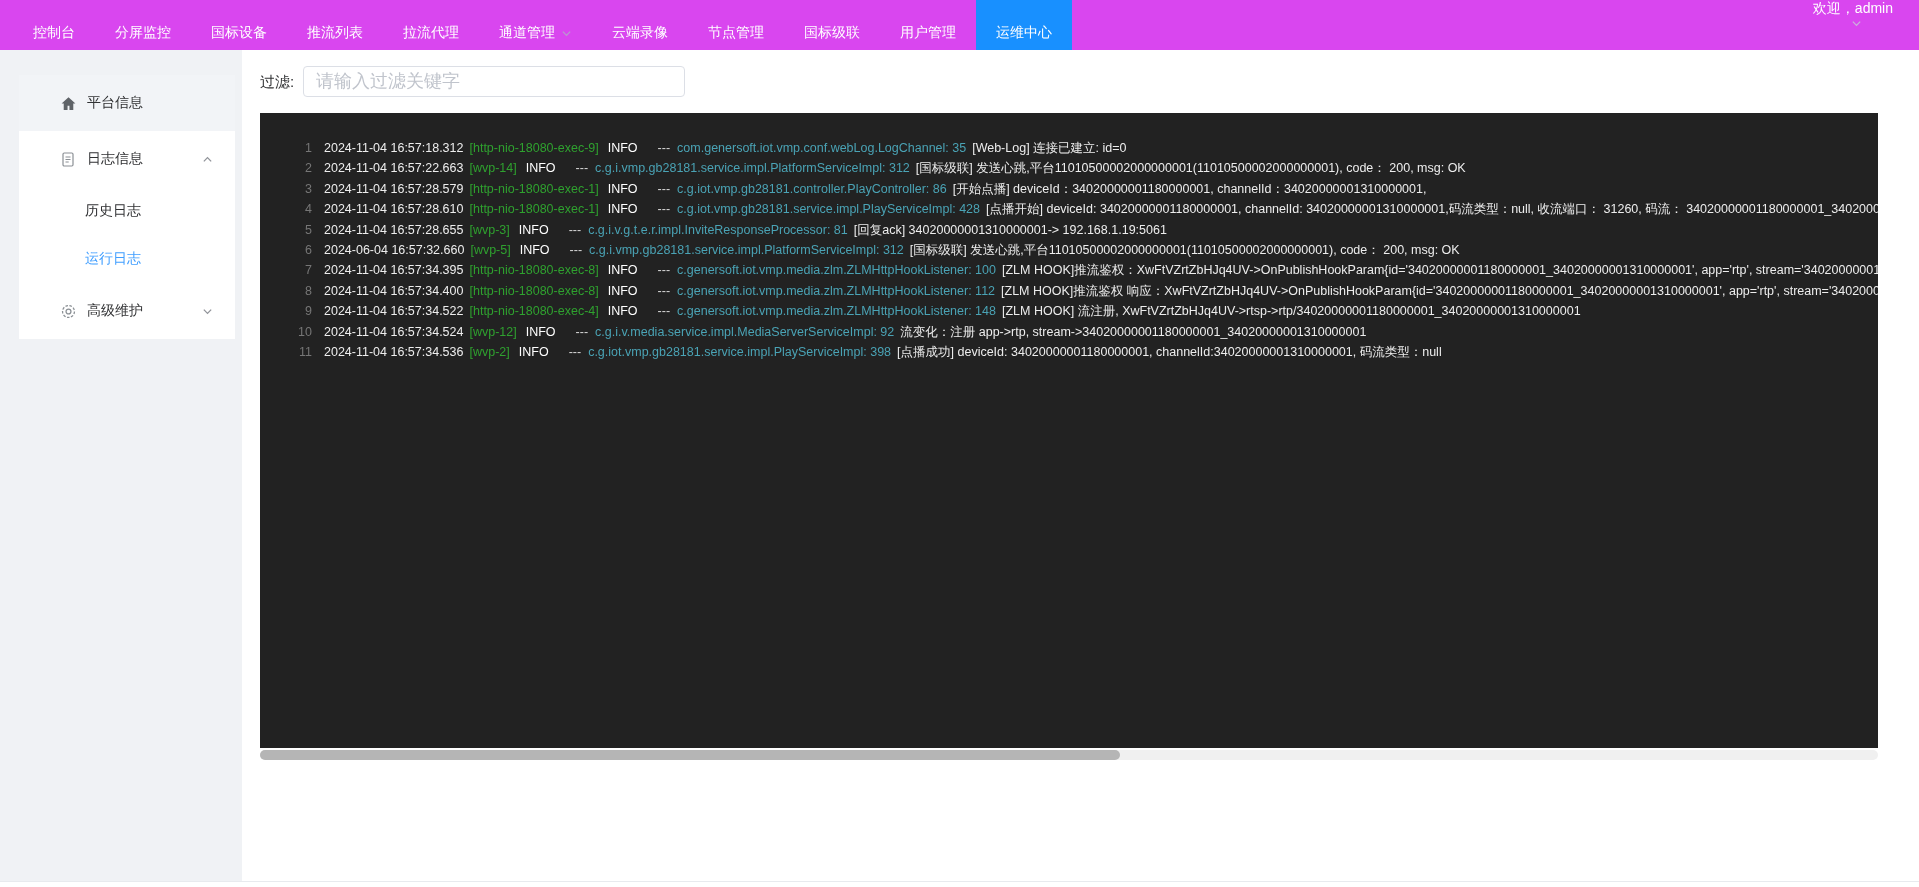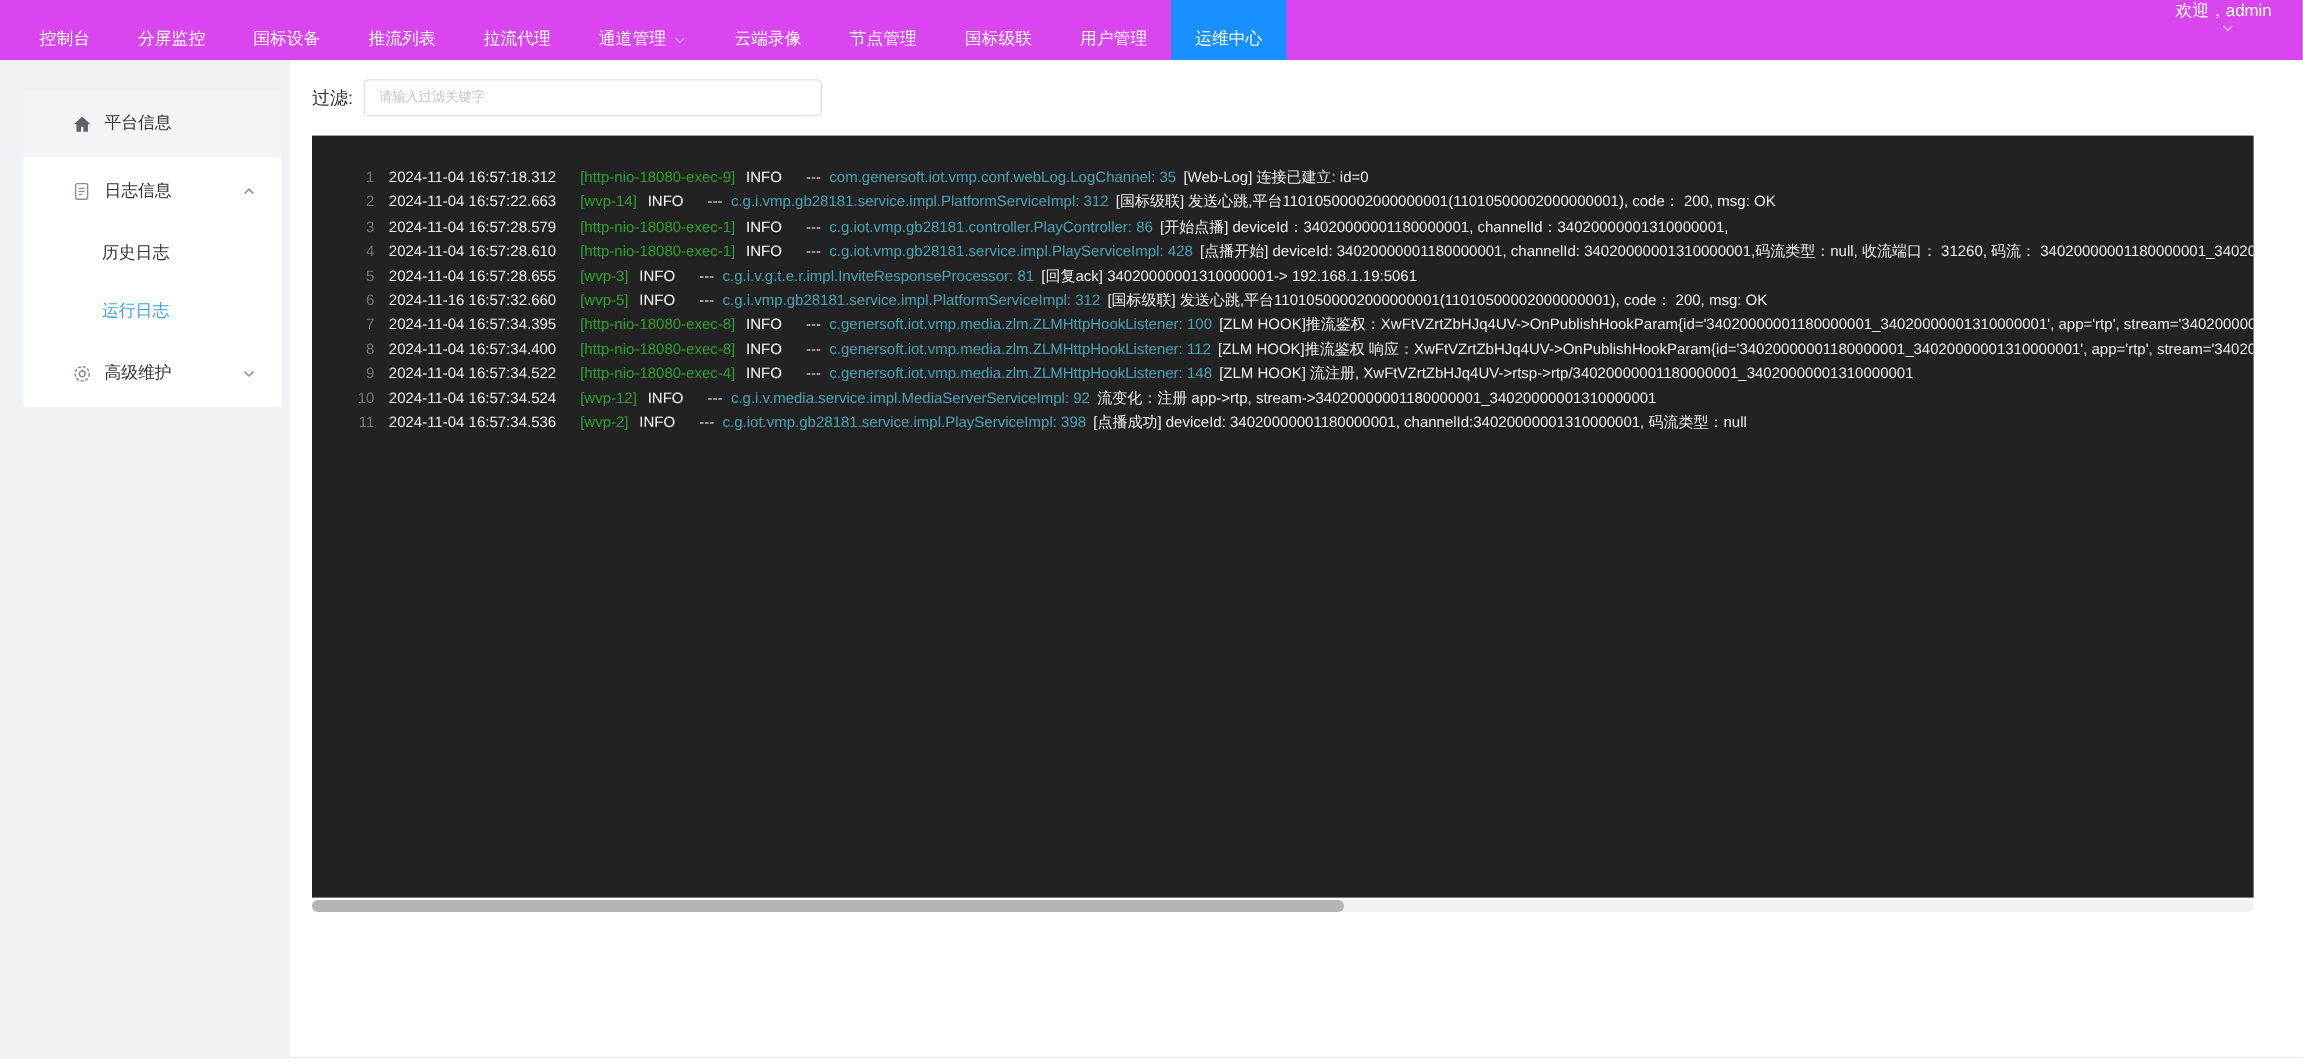--- a/index.html
+++ b/index.html
@@ -46,39 +46,39 @@
   .side-sub.active { color:#409eff; }
 
   
   .main-panel { position:absolute; left:242px; top:50px; width:1813px; height:831px; background:#ffffff; }
 
   .toolbar { position:absolute; left:0; top:0; width:100%; height:63px; }
   .filter-label { position:absolute; left:18px; top:23px; font-size:15px; color:#303133; }
   .filter-input {
     position:absolute; left:61px; top:16px; width:382px; height:31px;
     border:1px solid #dcdfe6; border-radius:4px; padding:0 12px;
-    font-size:11px; color:#606266; outline:none; font-family:Liberation Mono, monospace;
+    font-size:18px; color:#606266; outline:none; font-family:Liberation Serif, serif;
   }
   .filter-input::placeholder { color:#c0c4cc; }
   .download-btn {
     position:absolute; right:19px; top:30px; height:29px; padding:0 14px;
     background:#ffffff; border:1px solid #dcdfe6; border-radius:3px;
     display:flex; align-items:flex-start; gap:6px; font-size:12px; color:#606266;
     cursor:pointer; font-family:"Liberation Sans",sans-serif;
   }
 
   
   .console {
     position:absolute; left:18px; top:63px; width:1618px; height:635px;
     background:#222222; overflow:hidden; padding-top:25px;
     font-size:12.5px; line-height:20.4px;
   }
   .log-line { white-space:nowrap; height:20.4px; }
   .log-line .ln { display:inline-block; width:52px; text-align:right; margin-right:12px; color:#767676; }
-  .log-line .ts { color:#ededed; margin-right:20px;text-align:center; }
+  .log-line .ts { color:#ededed; margin-right:6px;text-align:center; }
   .log-line .thread { color:#2fa12f; margin-right:9px; }
   .log-line .level { color:#ffffff; margin-right:20px; }
   .log-line .sep { color:#d9d9d9; margin-right:7px; }
   .log-line .cls { color:#4aa3b5; margin-right:6px; }
   .log-line .msg { color:#ededed; }
 
   
   .hscroll {
     position:absolute; left:18px; top:700px; width:1618px; height:10px;
     background:#f0f0f0; border-radius:5px;
@@ -206,21 +206,21 @@
       <span>下载</span>
     </button>
   </div>
 
   <div class="console" id="console">
       <div class="log-line"><span class="ln">1</span><span class="ts">2024-11-04 16:57:18.312</span><span class="thread">[http-nio-18080-exec-9]</span><span class="level">INFO</span><span class="sep">---</span><span class="cls">com.genersoft.iot.vmp.conf.webLog.LogChannel: 35</span><span class="msg">[Web-Log] 连接已建立: id=0</span></div>
       <div class="log-line"><span class="ln">2</span><span class="ts">2024-11-04 16:57:22.663</span><span class="thread">[wvp-14]</span><span class="level">INFO</span><span class="sep">---</span><span class="cls">c.g.i.vmp.gb28181.service.impl.PlatformServiceImpl: 312</span><span class="msg">[国标级联] 发送心跳,平台11010500002000000001(11010500002000000001), code： 200, msg: OK</span></div>
       <div class="log-line"><span class="ln">3</span><span class="ts">2024-11-04 16:57:28.579</span><span class="thread">[http-nio-18080-exec-1]</span><span class="level">INFO</span><span class="sep">---</span><span class="cls">c.g.iot.vmp.gb28181.controller.PlayController: 86</span><span class="msg">[开始点播] deviceId：34020000001180000001, channelId：34020000001310000001,</span></div>
       <div class="log-line"><span class="ln">4</span><span class="ts">2024-11-04 16:57:28.610</span><span class="thread">[http-nio-18080-exec-1]</span><span class="level">INFO</span><span class="sep">---</span><span class="cls">c.g.iot.vmp.gb28181.service.impl.PlayServiceImpl: 428</span><span class="msg">[点播开始] deviceId: 34020000001180000001, channelId: 34020000001310000001,码流类型：null, 收流端口： 31260, 码流： 34020000001180000001_34020000001310000001_</span></div>
       <div class="log-line"><span class="ln">5</span><span class="ts">2024-11-04 16:57:28.655</span><span class="thread">[wvp-3]</span><span class="level">INFO</span><span class="sep">---</span><span class="cls">c.g.i.v.g.t.e.r.impl.InviteResponseProcessor: 81</span><span class="msg">[回复ack] 34020000001310000001-&gt; 192.168.1.19:5061</span></div>
-      <div class="log-line"><span class="ln">6</span><span class="ts">2024-11-16 16:57:32.660</span><span class="thread">[wvp-5]</span><span class="level">INFO</span><span class="sep">---</span><span class="cls">c.g.i.vmp.gb28181.service.impl.PlatformServiceImpl: 312</span><span class="msg">[国标级联] 发送心跳,平台11010500002000000001(11010500002000000001), code： 200, msg: OK</span></div>
+      <div class="log-line"><span class="ln">6</span><span class="ts">2024-06-04 16:57:32.660</span><span class="thread">[wvp-5]</span><span class="level">INFO</span><span class="sep">---</span><span class="cls">c.g.i.vmp.gb28181.service.impl.PlatformServiceImpl: 312</span><span class="msg">[国标级联] 发送心跳,平台11010500002000000001(11010500002000000001), code： 200, msg: OK</span></div>
       <div class="log-line"><span class="ln">7</span><span class="ts">2024-11-04 16:57:34.395</span><span class="thread">[http-nio-18080-exec-8]</span><span class="level">INFO</span><span class="sep">---</span><span class="cls">c.genersoft.iot.vmp.media.zlm.ZLMHttpHookListener: 100</span><span class="msg">[ZLM HOOK]推流鉴权：XwFtVZrtZbHJq4UV-&gt;OnPublishHookParam{id='34020000001180000001_34020000001310000001', app='rtp', stream='34020000001180000001_34020000001310000001'</span></div>
       <div class="log-line"><span class="ln">8</span><span class="ts">2024-11-04 16:57:34.400</span><span class="thread">[http-nio-18080-exec-8]</span><span class="level">INFO</span><span class="sep">---</span><span class="cls">c.genersoft.iot.vmp.media.zlm.ZLMHttpHookListener: 112</span><span class="msg">[ZLM HOOK]推流鉴权 响应：XwFtVZrtZbHJq4UV-&gt;OnPublishHookParam{id='34020000001180000001_34020000001310000001', app='rtp', stream='34020000001180000001_34020000001310000001'</span></div>
       <div class="log-line"><span class="ln">9</span><span class="ts">2024-11-04 16:57:34.522</span><span class="thread">[http-nio-18080-exec-4]</span><span class="level">INFO</span><span class="sep">---</span><span class="cls">c.genersoft.iot.vmp.media.zlm.ZLMHttpHookListener: 148</span><span class="msg">[ZLM HOOK] 流注册, XwFtVZrtZbHJq4UV-&gt;rtsp-&gt;rtp/34020000001180000001_34020000001310000001</span></div>
       <div class="log-line"><span class="ln">10</span><span class="ts">2024-11-04 16:57:34.524</span><span class="thread">[wvp-12]</span><span class="level">INFO</span><span class="sep">---</span><span class="cls">c.g.i.v.media.service.impl.MediaServerServiceImpl: 92</span><span class="msg">流变化：注册 app-&gt;rtp, stream-&gt;34020000001180000001_34020000001310000001</span></div>
       <div class="log-line"><span class="ln">11</span><span class="ts">2024-11-04 16:57:34.536</span><span class="thread">[wvp-2]</span><span class="level">INFO</span><span class="sep">---</span><span class="cls">c.g.iot.vmp.gb28181.service.impl.PlayServiceImpl: 398</span><span class="msg">[点播成功] deviceId: 34020000001180000001, channelId:34020000001310000001, 码流类型：null</span></div>
     </div>
 
   <div class="hscroll">
     <div class="thumb"></div>
   </div>

